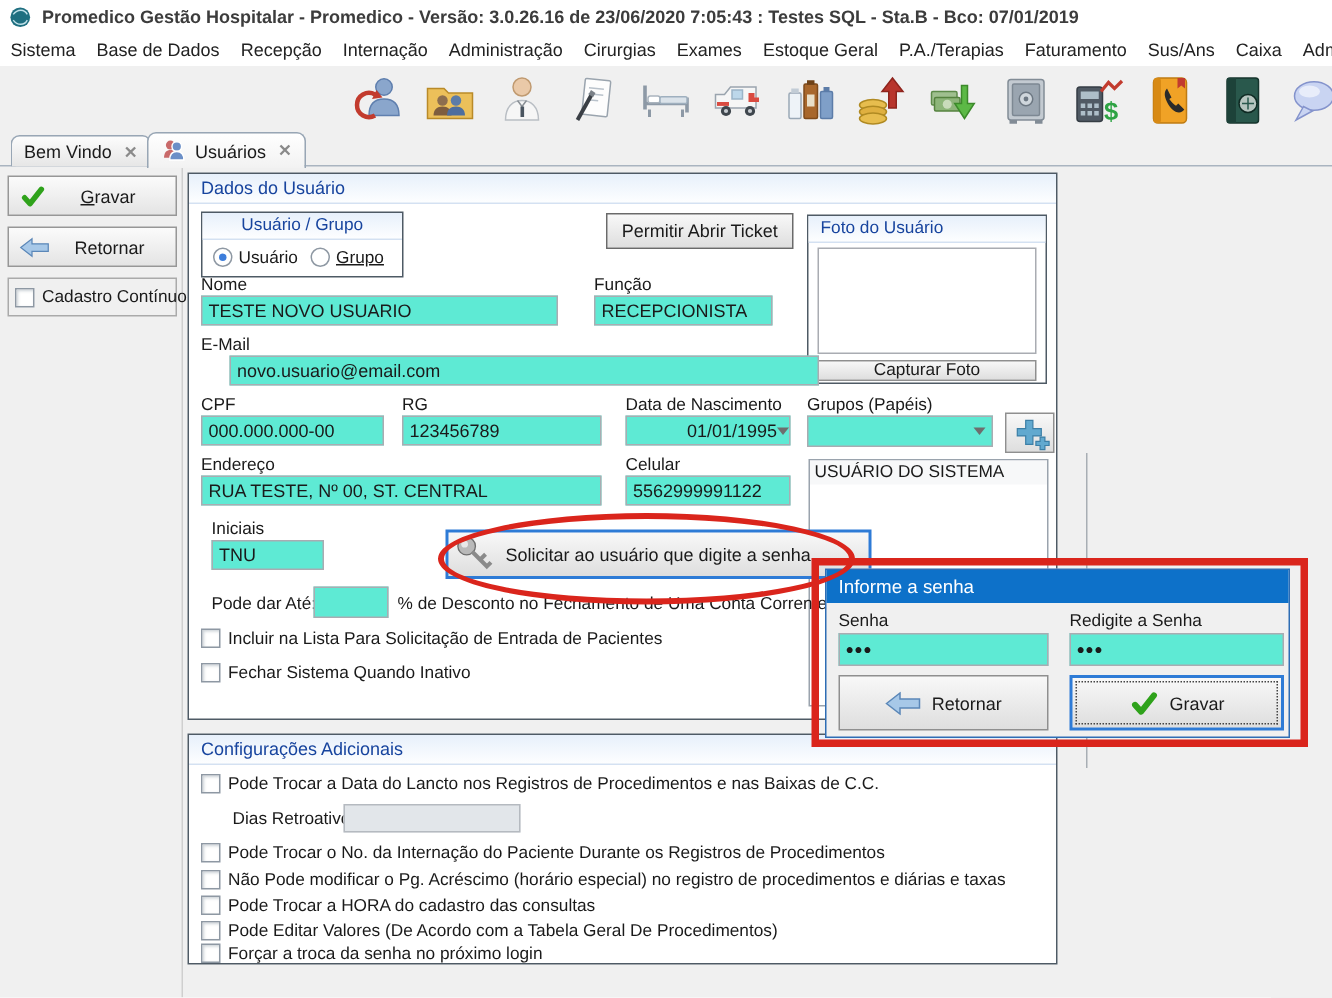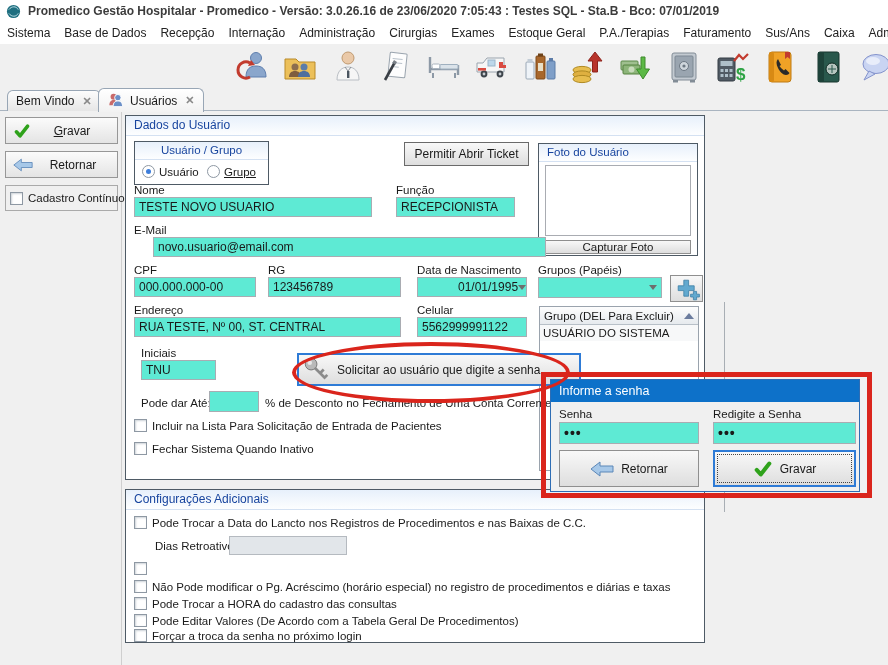--- a/index.html
+++ b/index.html
@@ -358,24 +358,20 @@
         </span>
     </div>
 
     <div class="lbl" style="left:8px;top:188px;">Endereço</div>
     <div class="inp" style="left:8px;top:201px;width:267px;height:20px;">RUA TESTE, Nº 00, ST. CENTRAL</div>
 
     <div class="lbl" style="left:291px;top:188px;">Celular</div>
     <div class="inp" style="left:291px;top:201px;width:110px;height:20px;">5562999991122</div>
 
     <div class="list" style="left:413px;top:190px;width:160px;height:165px;">
-      <div class="list-hd">
-        <span>Grupo (DEL Para Excluir)</span>
-        <span class="sortup"></span>
-      </div>
       <div class="list-row">USUÁRIO DO SISTEMA</div>
     </div>
 
     <div class="lbl" style="left:15px;top:231px;">Iniciais</div>
     <div class="inp" style="left:15px;top:244px;width:75px;height:20px;">TNU</div>
 
     <div class="btn btn-focus" style="left:171px;top:237px;width:284px;height:33px;justify-content:flex-start;padding-left:4px;">
       <span style="display:flex;">
           <svg width="27" height="27" viewBox="0 0 30 30">
             <circle cx="9" cy="9" r="6.5" fill="#b9b9b9" stroke="#6e6e6e"></circle>
@@ -405,20 +401,21 @@
 
     <div class="cbrow" style="left:8px;top:26px;">
       <span class="cb"></span>
       <span class="cl">Pode Trocar a Data do Lancto nos Registros de Procedimentos e nas Baixas de C.C.</span>
     </div>
     <div class="lbl" style="left:29px;top:50px;">Dias Retroativos :</div>
     <div class="inp disabled" style="left:103px;top:46px;width:118px;height:19px;"></div>
 
     <div class="cbrow" style="left:8px;top:72px;">
       <span class="cb"></span>
+      <span class="cl">Pode Trocar o No. da Internação do Paciente Durante os Registros de Procedimentos</span>
     </div>
     <div class="cbrow" style="left:8px;top:90px;">
       <span class="cb"></span>
       <span class="cl">Não Pode modificar o Pg. Acréscimo (horário especial) no registro de procedimentos e diárias e taxas</span>
     </div>
     <div class="cbrow" style="left:8px;top:107px;">
       <span class="cb"></span>
       <span class="cl">Pode Trocar a HORA do cadastro das consultas</span>
     </div>
     <div class="cbrow" style="left:8px;top:124px;">

